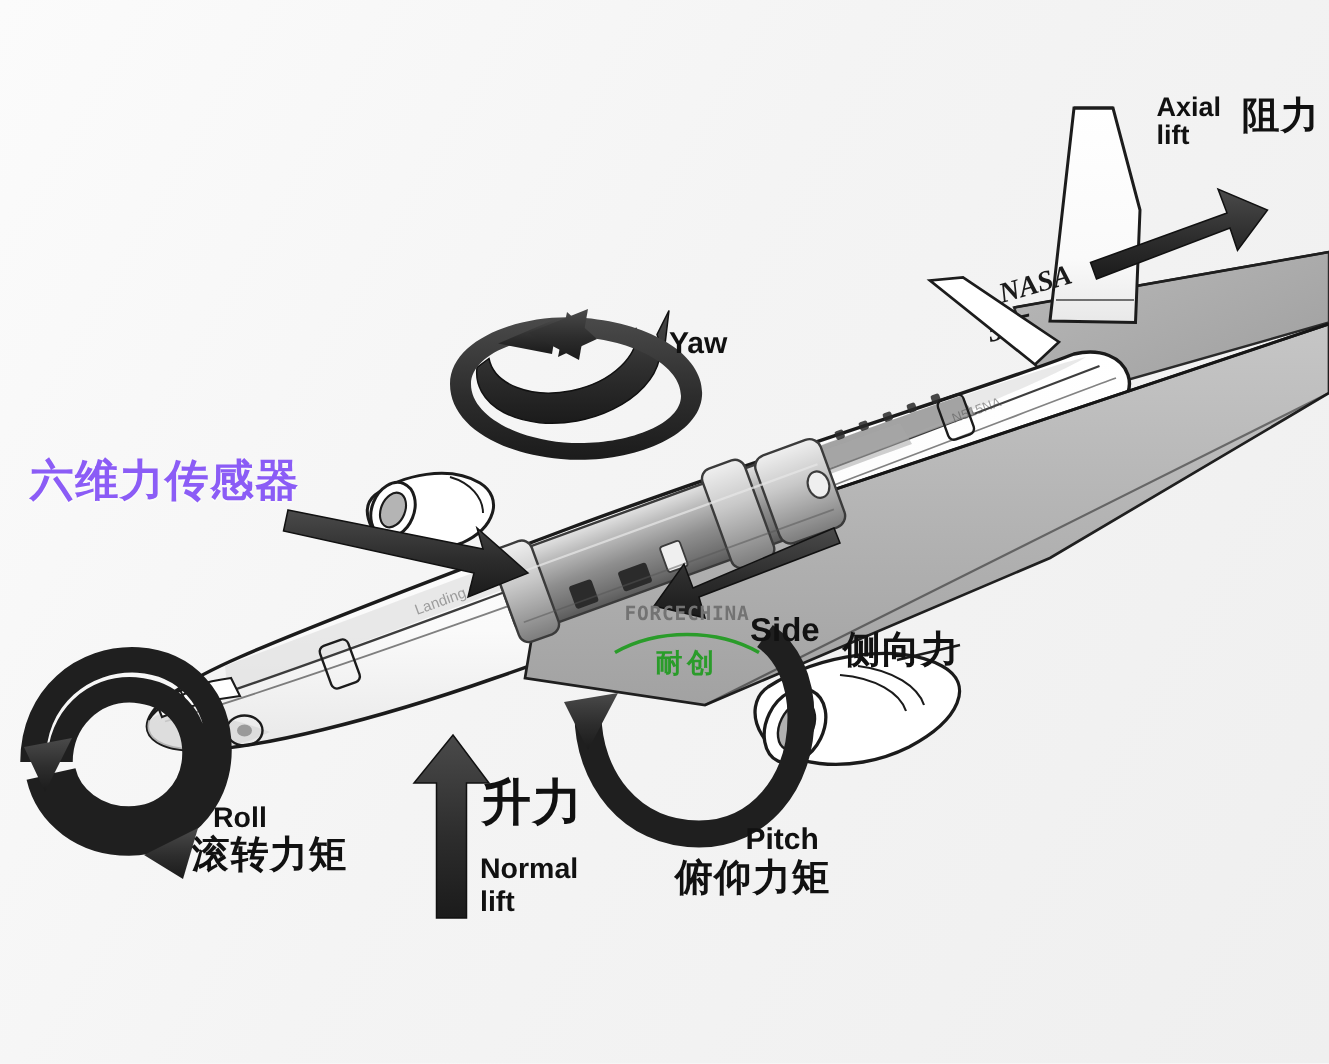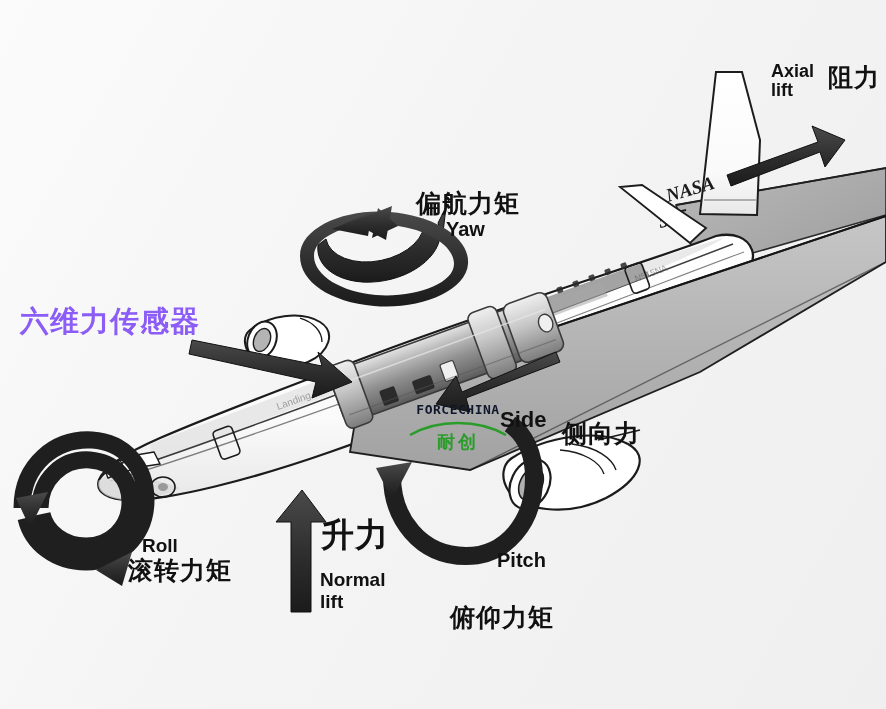--- a/index.html
+++ b/index.html
@@ -40,27 +40,27 @@
   #lbl-side-cn{left:562px;top:404px;font-size:25px;margin-top:16px;}
 
   #lbl-roll-en{left:142px;top:536px;font-size:19px;}
   #lbl-roll-cn{left:128px;top:557px;font-size:25px;}
 
   #lbl-lift-cn{left:321px;top:518px;font-size:33px;}
   #lbl-lift-en1{left:320px;top:570px;font-size:19px;}
   #lbl-lift-en2{left:320px;top:592px;font-size:19px;}
 
   #lbl-pitch-en{left:465px;top:550px;font-size:20px;margin-left:32px;}
-  #lbl-pitch-cn{left:450px;top:572px;font-size:25px;margin-top:32px;}
+  #lbl-pitch-cn{left:450px;top:572px;font-size:25px;}
 
   
   #watermark{position:absolute;left:404px;top:402px;width:108px;height:46px;}
   #wm-text{position:absolute;left:0;top:0;width:108px;text-align:center;
     font-family:"DejaVu Sans Mono","Liberation Mono",monospace;
-    font-size:13px;font-weight:bold;color:#0f172a;letter-spacing:0.5px;}
+    font-size:13px;font-weight:bold;color:#737373;letter-spacing:0.5px;}
   #wm-cn{position:absolute;left:0;top:28px;width:108px;text-align:center;
     font-size:18px;font-weight:bold;color:#2a9c2a;letter-spacing:3px;}
 </style>
 </head>
 <body>
 
 <div id="stage">
   <div class="paper"></div>
 
   <svg class="art" viewBox="0 0 886 709">
@@ -250,21 +250,20 @@
       <path d="M192,340 L322,366 L318,352 L352,382 L312,398 L316,382 L189,354 Z" fill="url(#gArrow)" stroke="#111" stroke-width="1"></path>
     </g>
   </svg>
 
   <div class="lbl en" id="lbl-drag-en">
     <div>Axial</div>
     <div>lift</div>
   </div>
   <div class="lbl cn" id="lbl-drag-cn">阻力</div>
 
-  <div class="lbl cn" id="lbl-yaw-cn">偏航力矩</div>
   <div class="lbl en" id="lbl-yaw-en">Yaw</div>
 
   <div class="lbl" id="lbl-sensor">六维力传感器</div>
 
   <div class="lbl en" id="lbl-side-en">Side</div>
   <div class="lbl cn" id="lbl-side-cn">侧向力</div>
 
   <div class="lbl en" id="lbl-roll-en">Roll</div>
   <div class="lbl cn" id="lbl-roll-cn">滚转力矩</div>
 

